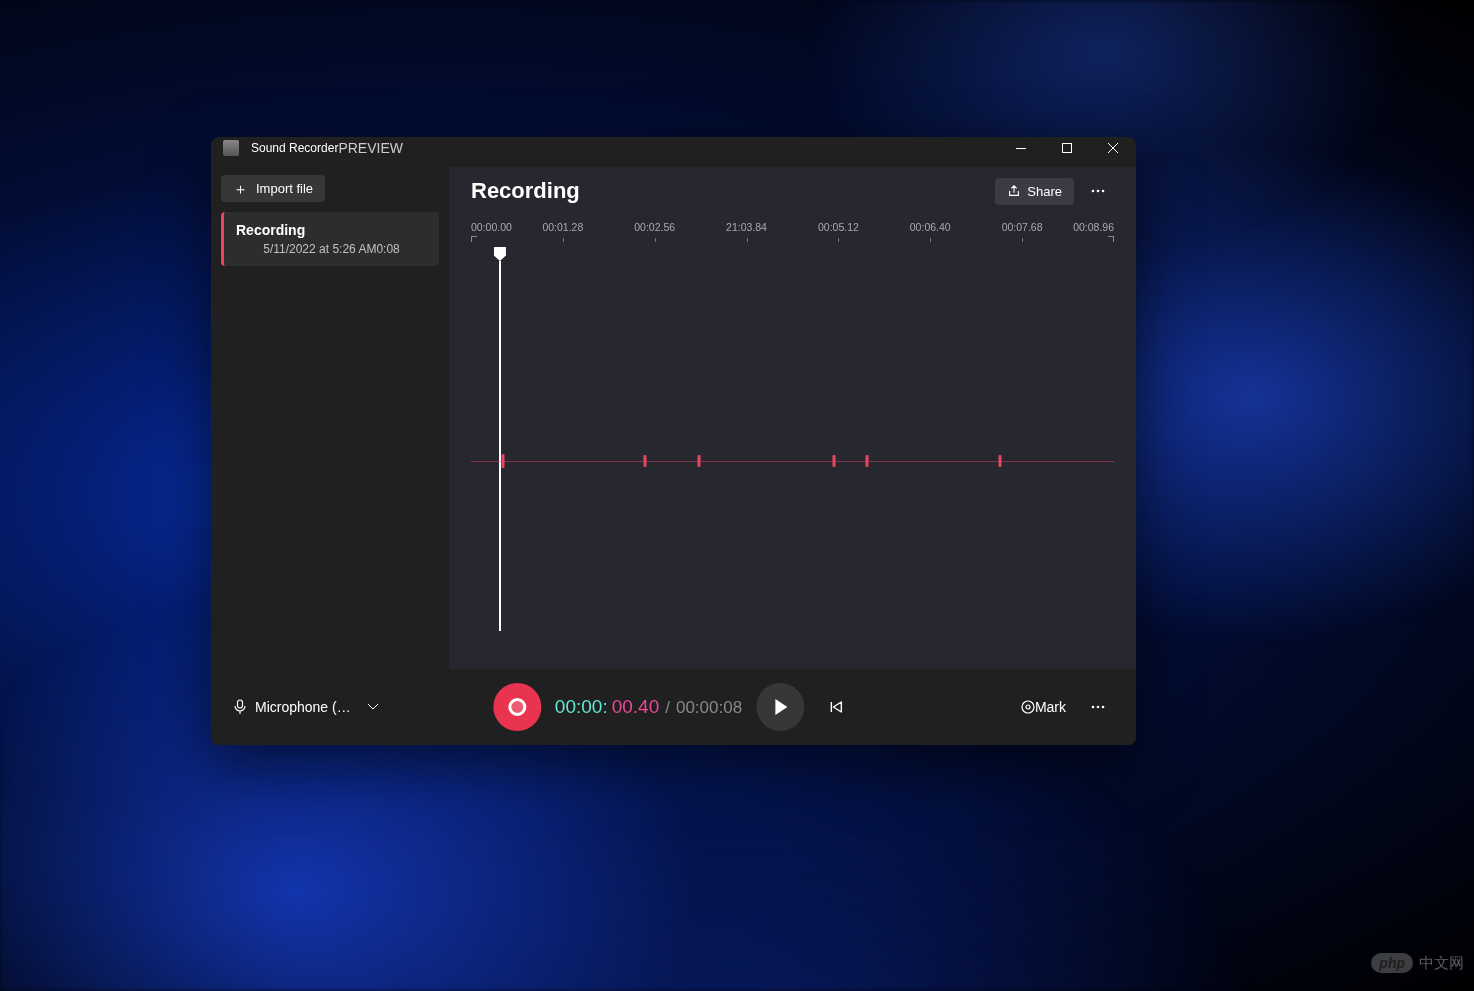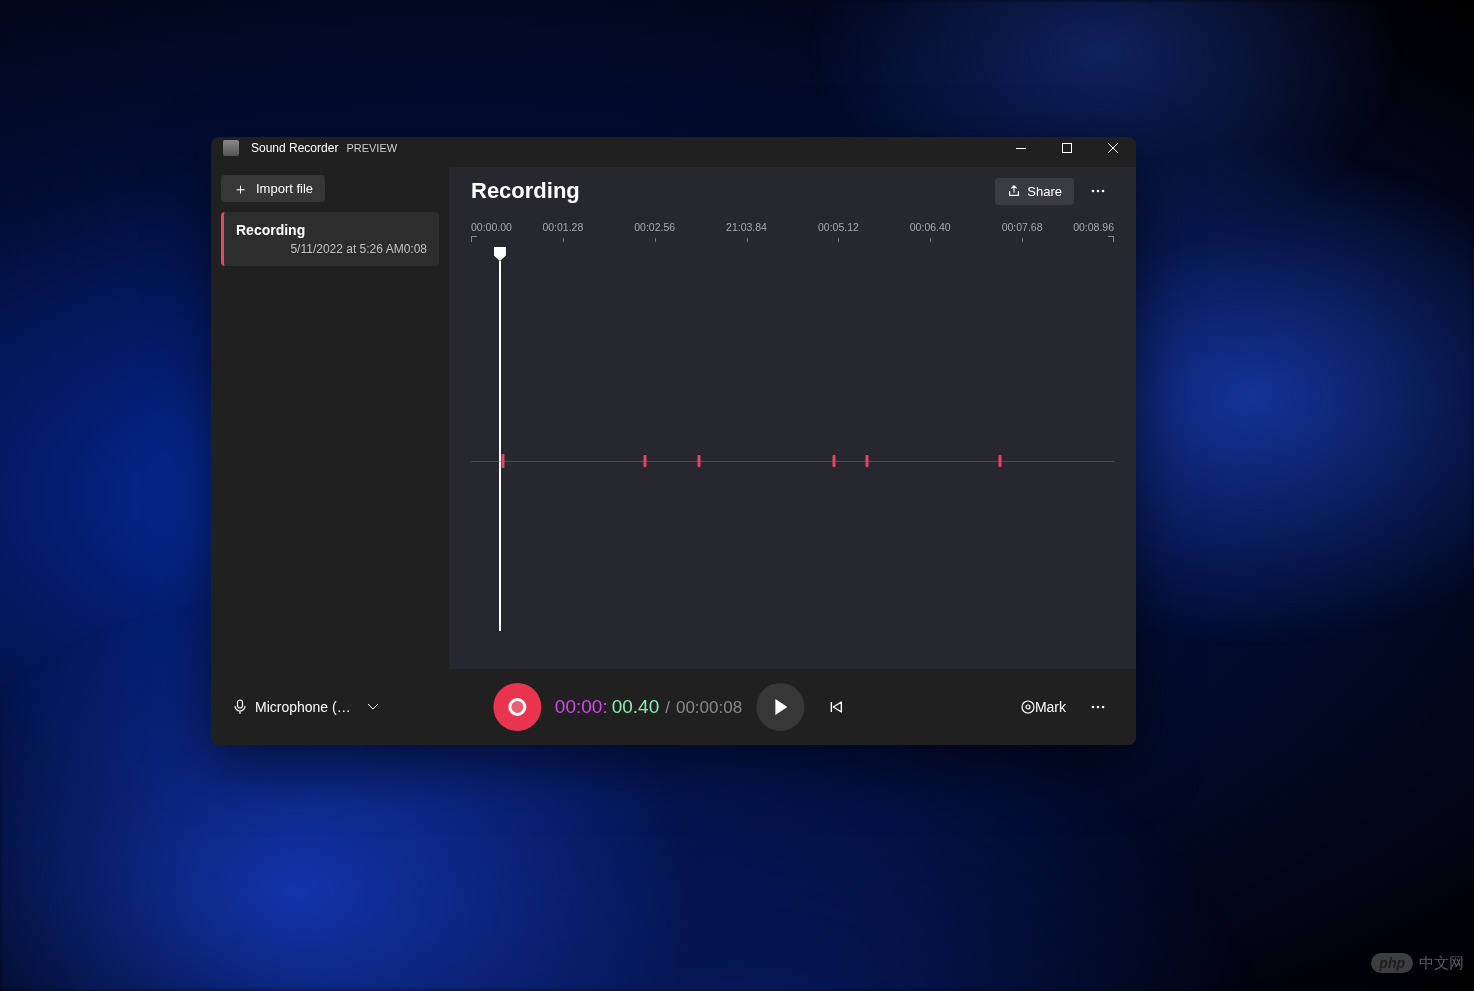--- a/index.html
+++ b/index.html
@@ -42,21 +42,21 @@
       padding: 0 0 0 12px;
       height: 22px;
     }
     .app-icon {
       width: 16px; height: 16px;
       background: linear-gradient(#888, #555);
       border-radius: 2px;
       margin-right: 12px;
     }
     .titlebar-title { color: #fff; font-size: 12px; }
-    .titlebar-preview { color: #ccc; font-size: 11px; margin-left: 8px; }
+    .titlebar-preview { color: #ccc; font-size: 14px; }
     .win-controls { margin-left: auto; display: flex; }
     .win-btn {
       width: 46px; height: 30px;
       display: flex; align-items: center; justify-content: center;
       color: #fff; cursor: pointer;
     }
     .sidebar {
       background: #202020;
       padding: 8px 10px;
       display: flex;
@@ -77,21 +77,21 @@
     }
     .plus { font-size: 15px; line-height: 1; }
     .recording-item {
       background: #2d2d2d;
       border-left: 3px solid #e94560;
       border-radius: 4px;
       padding: 10px 12px;
       cursor: pointer;
     }
     .rec-title { color: #fff; font-size: 14px; font-weight: 600; }
-    .rec-sub { display: flex; justify-content: flex-end; margin-top: 4px; }
+    .rec-sub { display: flex; justify-content: center; margin-top: 4px; }
     .rec-date { color: #c0c0c0; font-size: 12px; }
     .rec-dur { color: #c0c0c0; font-size: 12px; }
     .main {
       background: #272730;
       display: flex;
       flex-direction: column;
       padding: 8px 22px 0 22px;
     }
     .main-header {
       display: flex;
@@ -210,22 +210,22 @@
       background: #e8344f;
       display: flex; align-items: center; justify-content: center;
       cursor: pointer;
     }
     .record-inner {
       width: 18px; height: 18px; border-radius: 50%;
       background: #fff3;
       border: 3px solid #fff;
     }
     .time-display { display: flex; align-items: baseline; gap: 4px; font-variant-numeric: tabular-nums;}
-    .time-cur-dim { color: #d946ef; font-size: 19px; }
-    .time-cur { color: #86efac; font-size: 19px; font-weight: 500; }
+    .time-cur-dim { color: #5eead4; font-size: 19px; }
+    .time-cur { color: #ec4899; font-size: 19px; font-weight: 500; }
     .time-sep { color: #888; font-size: 17px; margin: 0 2px; }
     .time-total { color: #888; font-size: 17px; }
     .play-btn {
       width: 48px; height: 48px; border-radius: 50%;
       background: #373737;
       display: flex; align-items: center; justify-content: center;
       cursor: pointer;
     }
     .skip-btn {
       width: 36px; height: 36px;

